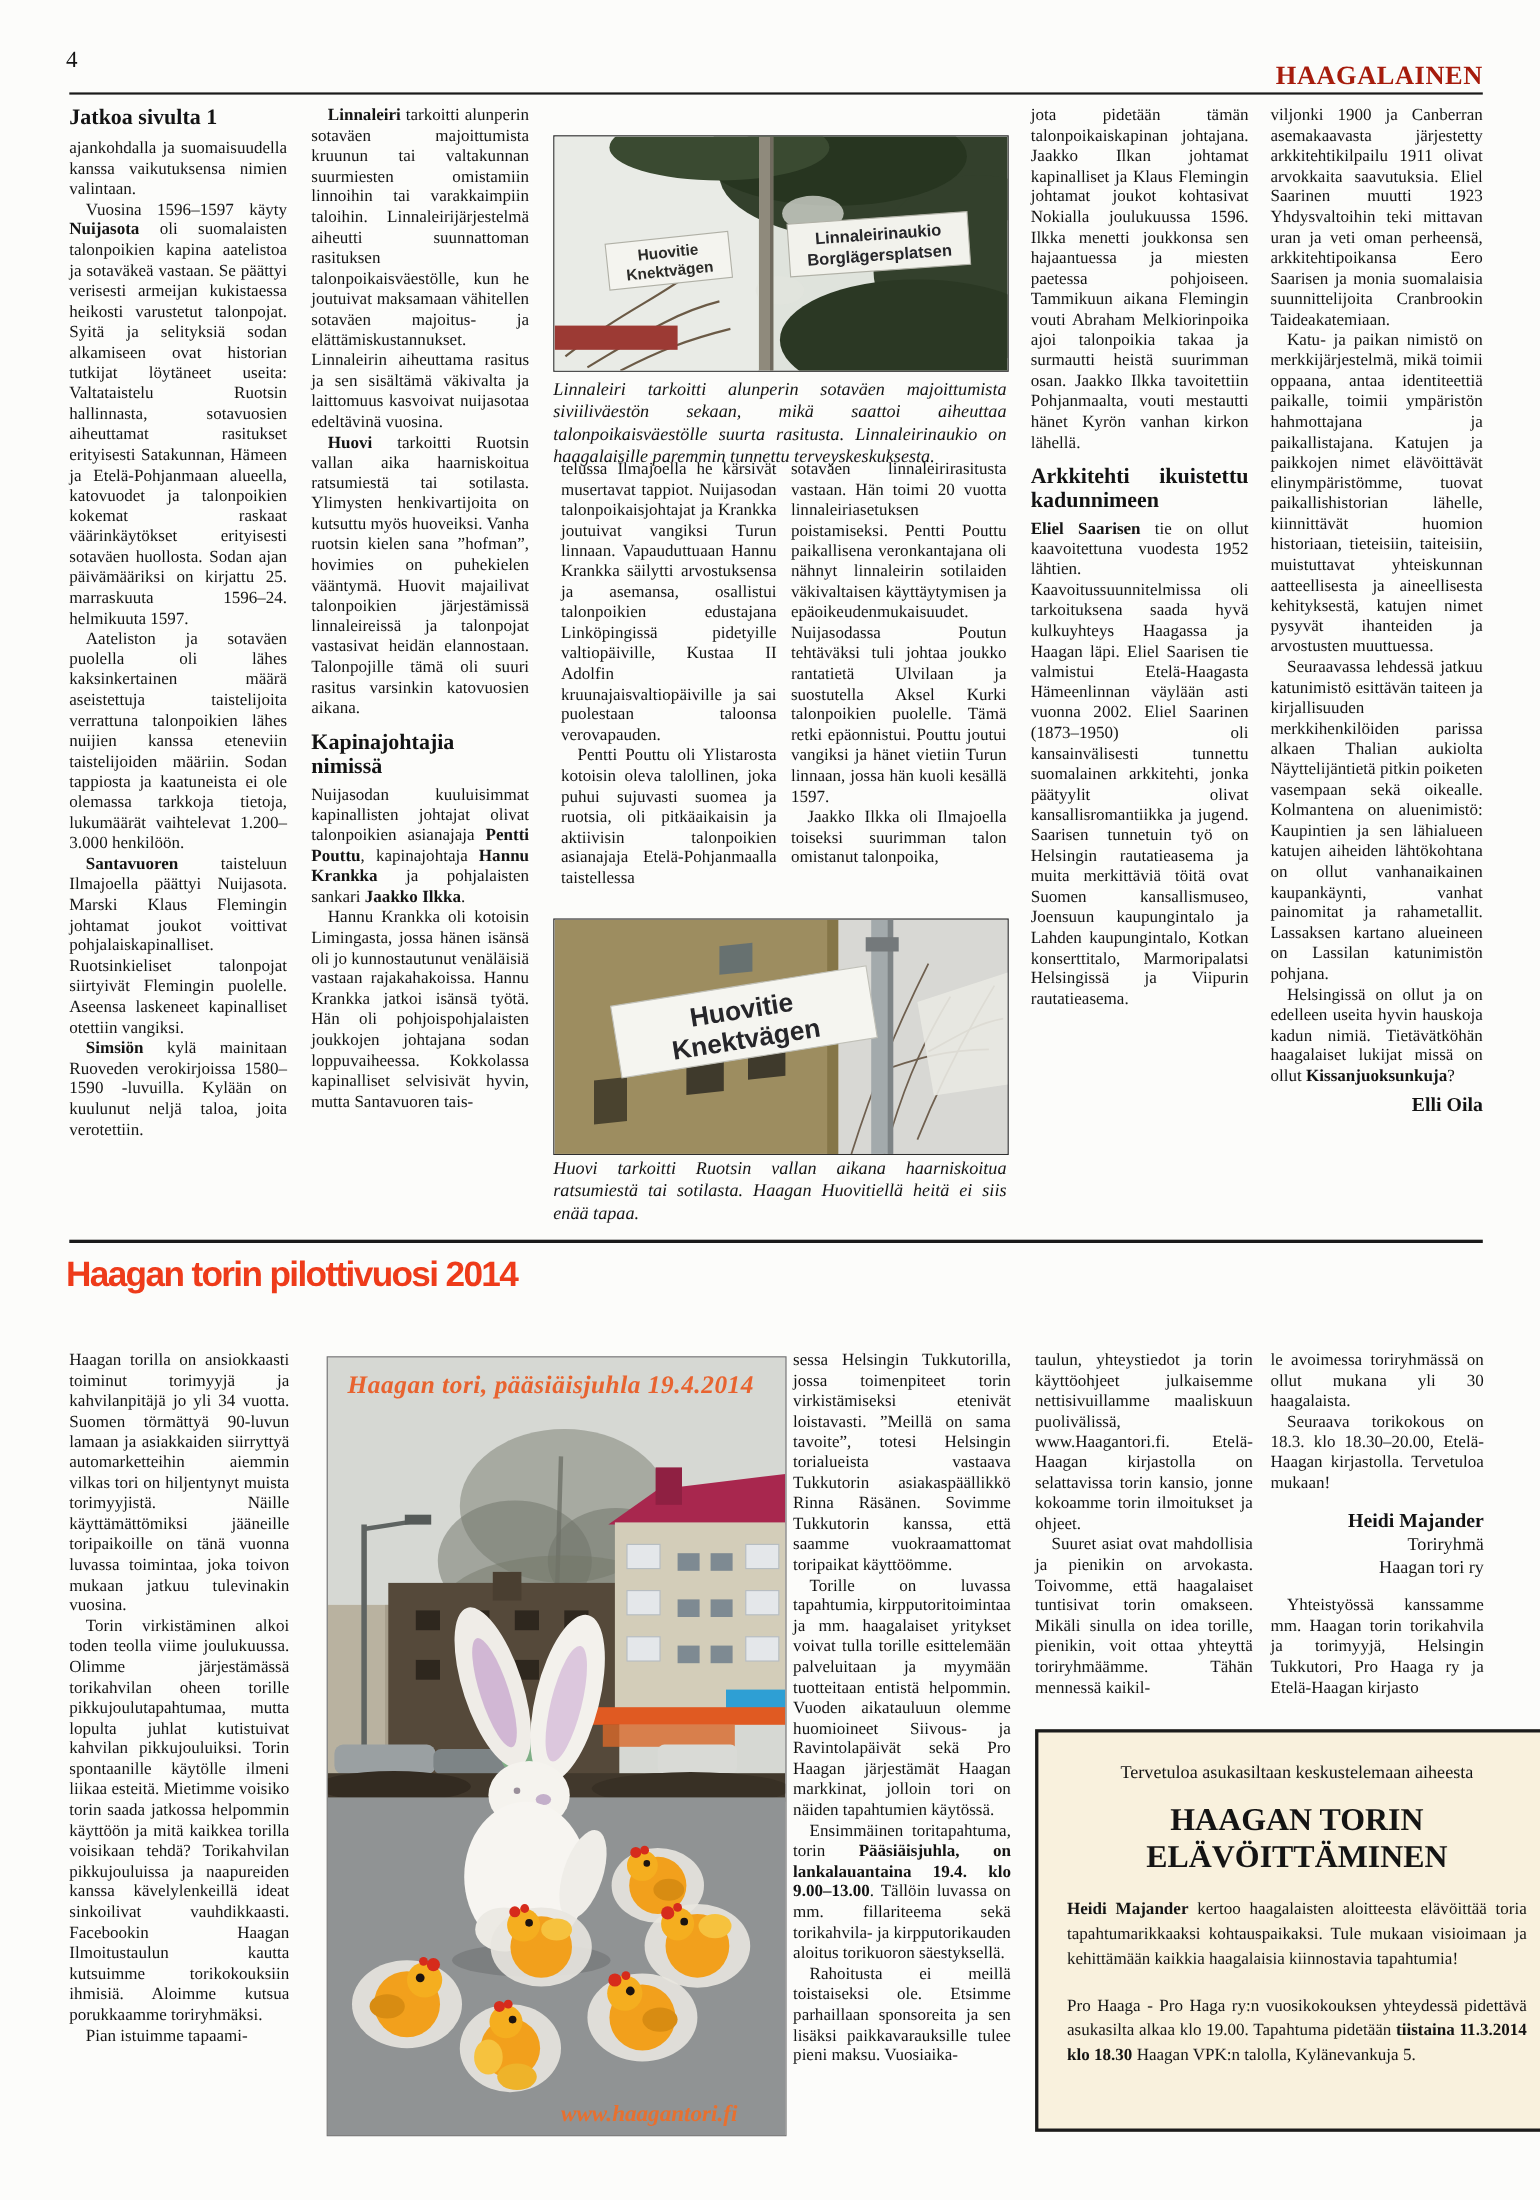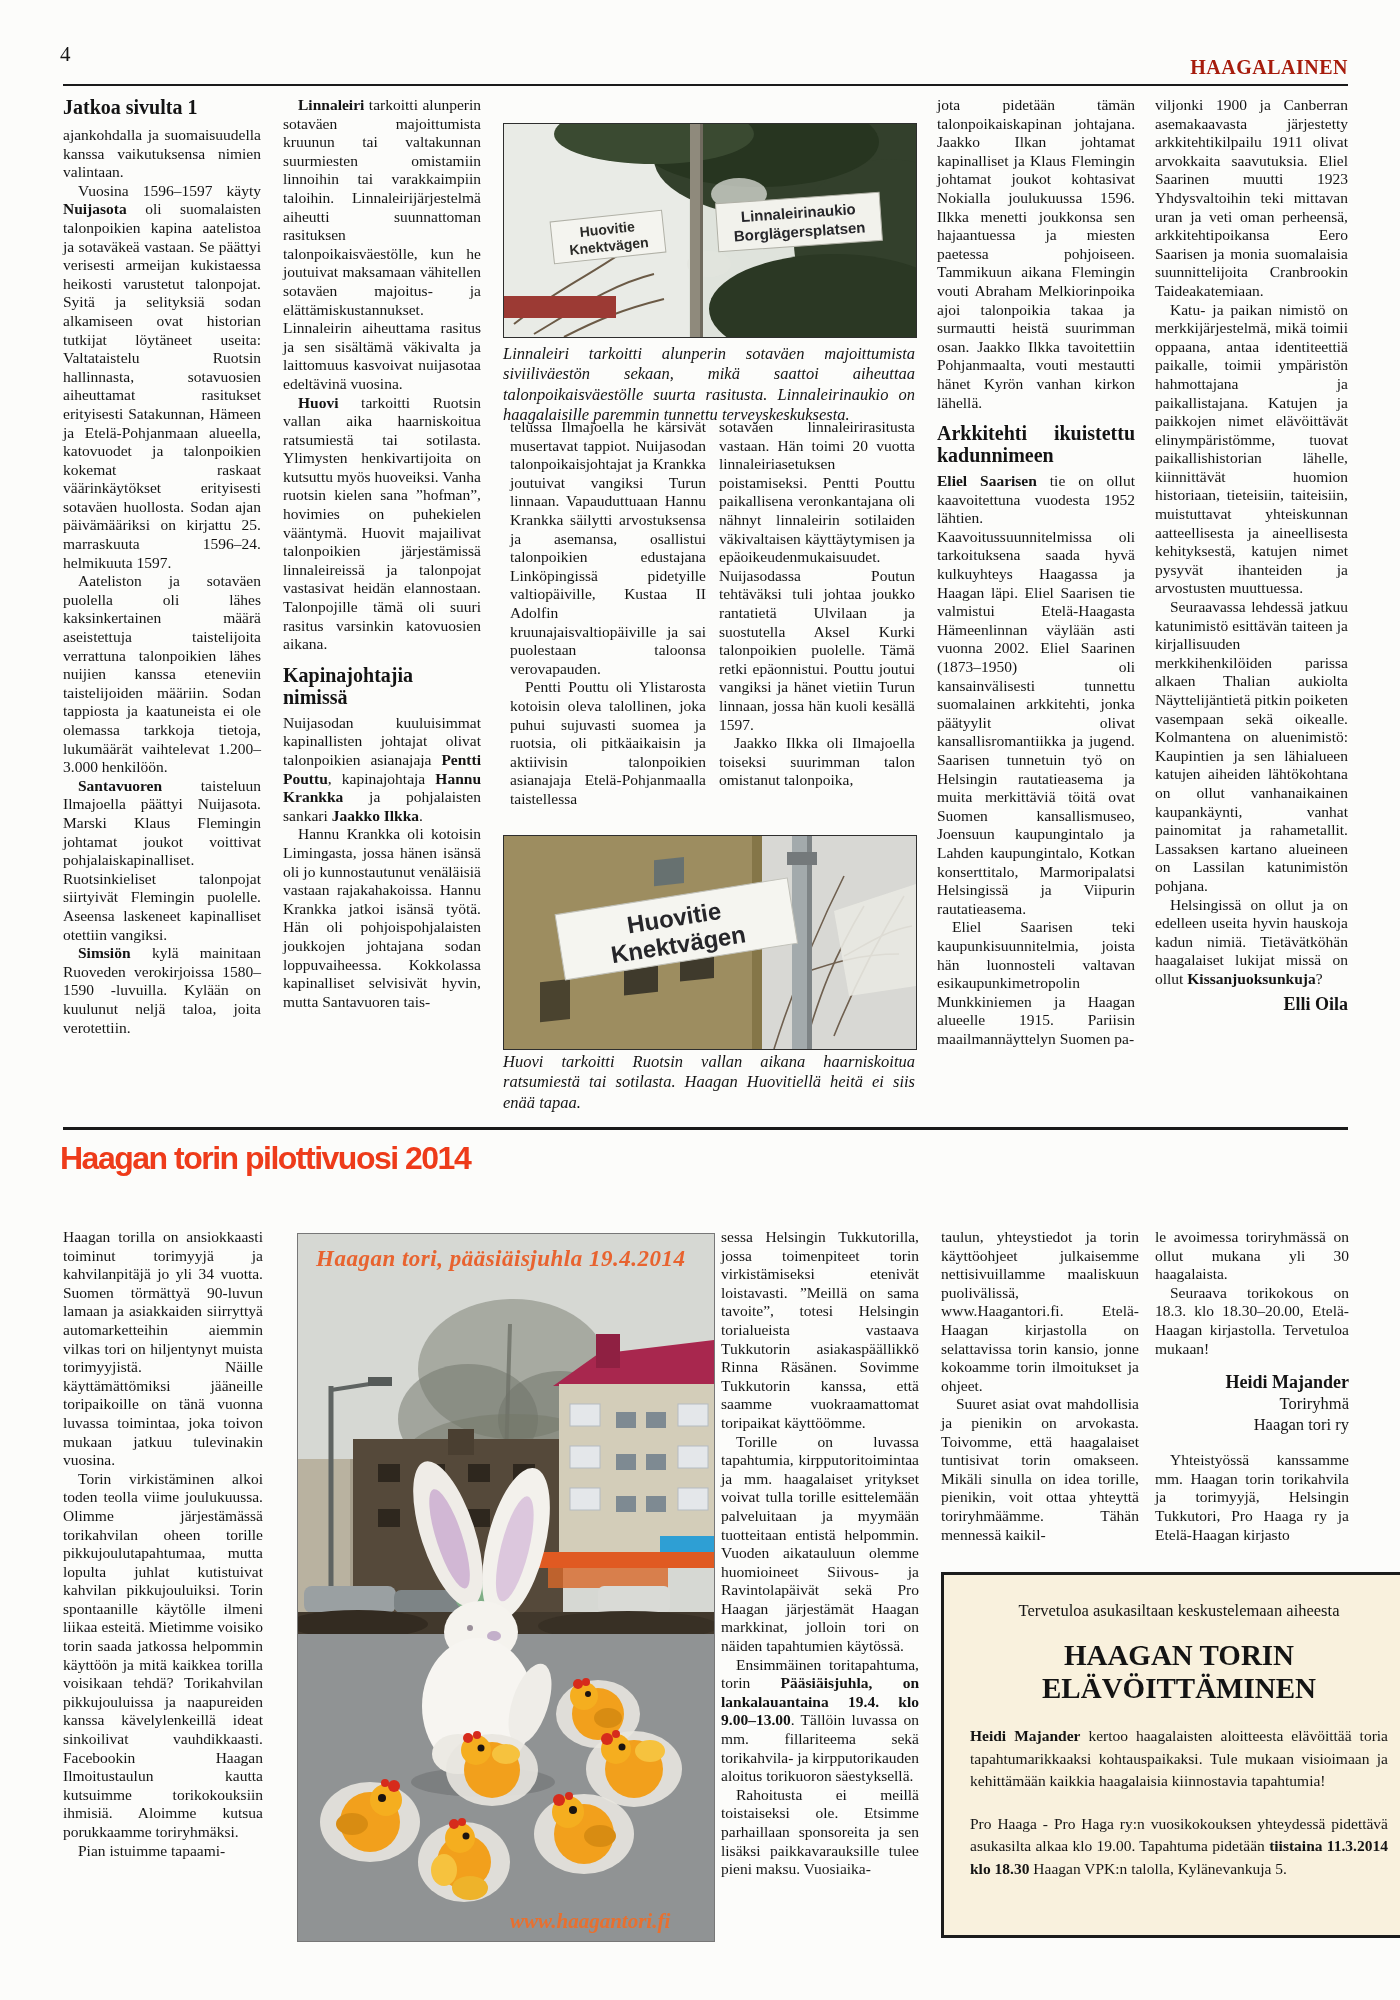--- a/index.html
+++ b/index.html
@@ -1,21 +1,21 @@
 <!DOCTYPE html>
 <html><head>
 <meta charset="utf-8">
 <style>
   html,body{margin:0;padding:0;}
   body{width:1400px;height:2000px;position:relative;background:#fcfcfa;
        font-family:"Liberation Serif",serif;color:#141414;}
   .abs{position:absolute;}
   .rule{position:absolute;background:#1a1a1a;}
   .pgnum{left:60px;top:42px;font-size:21px;}
-  .masthead{right:52px;top:56px;font-size:20px;font-weight:bold;
+  .masthead{right:52px;top:56px;font-size:24px;font-weight:bold;
             color:#a61c0c;letter-spacing:.5px;font-family:"Liberation Serif",serif;}
   
   .col{position:absolute;text-align:justify;font-size:15.5px;line-height:18.6px;}
   .col p{margin:0;text-indent:15px;}
   .col p.ni{text-indent:0;}
   .col h2{font-size:20px;line-height:22px;margin:0 0 8px 0;font-weight:bold;}
   .col h3{font-size:20px;line-height:22px;margin:10px 0 6px 0;font-weight:bold;}
   .byline{text-align:right;font-weight:bold;font-size:18px;margin-top:6px;}
   .cap{position:absolute;font-style:italic;font-size:16.5px;line-height:20.4px;
        text-align:justify;}
@@ -130,21 +130,20 @@
     </g>
     <polygon points="330,75 412,48 412,150 345,160" fill="#e9e9e2" opacity=".9"></polygon>
   </svg>
 </div>
 <div class="cap" style="left:503px;top:1052px;width:412px;">Huovi tarkoitti Ruotsin vallan aikana haarniskoitua ratsumiestä tai sotilasta. Haagan Huovitiellä heitä ei siis enää tapaa.</div>
 
 <div class="col" style="left:937px;top:96px;width:198px;">
   <p class="ni">jota pidetään tämän talonpoikaiskapinan johtajana. Jaakko Ilkan johtamat kapinalliset ja Klaus Flemingin johtamat joukot kohtasivat Nokialla joulukuussa 1596. Ilkka menetti joukkonsa sen hajaantuessa ja miesten paetessa pohjoiseen. Tammikuun aikana Flemingin vouti Abraham Melkiorinpoika ajoi talonpoikia takaa ja surmautti heistä suurimman osan. Jaakko Ilkka tavoitettiin Pohjanmaalta, vouti mestautti hänet Kyrön vanhan kirkon lähellä.</p>
   <h3>Arkkitehti ikuistettu kadunnimeen</h3>
   <p class="ni"><b>Eliel Saarisen</b><span> tie on ollut kaavoitettuna vuodesta 1952 lähtien. Kaavoitussuunnitelmissa oli tarkoituksena saada hyvä kulkuyhteys Haagassa ja Haagan läpi. Eliel Saarisen tie valmistui Etelä-Haagasta Hämeenlinnan väylään asti vuonna 2002. Eliel Saarinen (1873–1950) oli kansainvälisesti tunnettu suomalainen arkkitehti, jonka päätyylit olivat kansallisromantiikka ja jugend. Saarisen tunnetuin työ on Helsingin rautatieasema ja muita merkittäviä töitä ovat Suomen kansallismuseo, Joensuun kaupungintalo ja Lahden kaupungintalo, Kotkan konserttitalo, Marmoripalatsi Helsingissä ja Viipurin rautatieasema.</span></p>
-  <p>Eliel Saarisen teki kaupunkisuunnitelmia, joista hän luonnosteli valtavan esikaupunkimetropolin Munkkiniemen ja Haagan alueelle 1915. Pariisin maailmannäyttelyn Suomen pa-</p>
 </div>
 
 <div class="col" style="left:1155px;top:96px;width:193px;">
   <p class="ni">viljonki 1900 ja Canberran asemakaavasta järjestetty arkkitehtikilpailu 1911 olivat arvokkaita saavutuksia. Eliel Saarinen muutti 1923 Yhdysvaltoihin teki mittavan uran ja veti oman perheensä, arkkitehtipoikansa Eero Saarisen ja monia suomalaisia suunnittelijoita Cranbrookin Taideakatemiaan.</p>
   <p>Katu- ja paikan nimistö on merkkijärjestelmä, mikä toimii oppaana, antaa identiteettiä paikalle, toimii ympäristön hahmottajana ja paikallistajana. Katujen ja paikkojen nimet elävöittävät elinympäristömme, tuovat paikallishistorian lähelle, kiinnittävät huomion historiaan, tieteisiin, taiteisiin, muistuttavat yhteiskunnan aatteellisesta ja aineellisesta kehityksestä, katujen nimet pysyvät ihanteiden ja arvostusten muuttuessa.</p>
   <p>Seuraavassa lehdessä jatkuu katunimistö esittävän taiteen ja kirjallisuuden merkkihenkilöiden parissa alkaen Thalian aukiolta Näyttelijäntietä pitkin poiketen vasempaan sekä oikealle. Kolmantena on aluenimistö: Kaupintien ja sen lähialueen katujen aiheiden lähtökohtana on ollut vanhanaikainen kaupankäynti, vanhat painomitat ja rahametallit. Lassaksen kartano alueineen on Lassilan katunimistön pohjana.</p>
   <p><span>Helsingissä on ollut ja on edelleen useita hyvin hauskoja kadun nimiä. Tietävätköhän haagalaiset lukijat missä on ollut </span><b>Kissanjuoksunkuja</b><span>?</span></p>
   <div class="byline">Elli Oila</div>
 </div>
 

